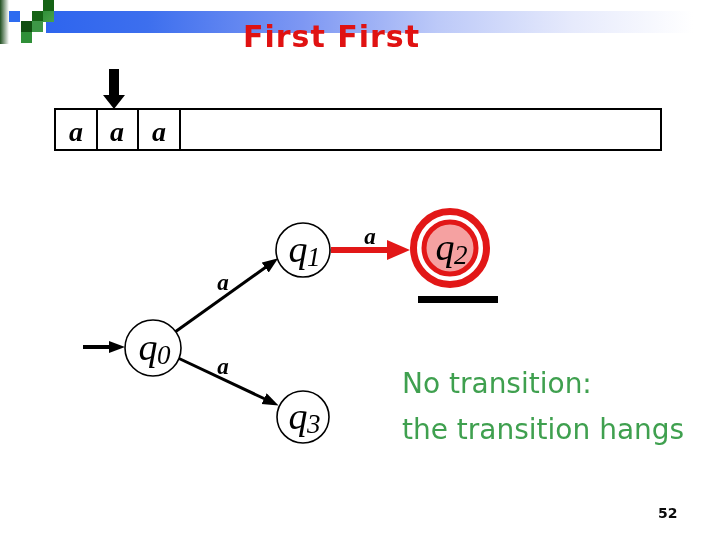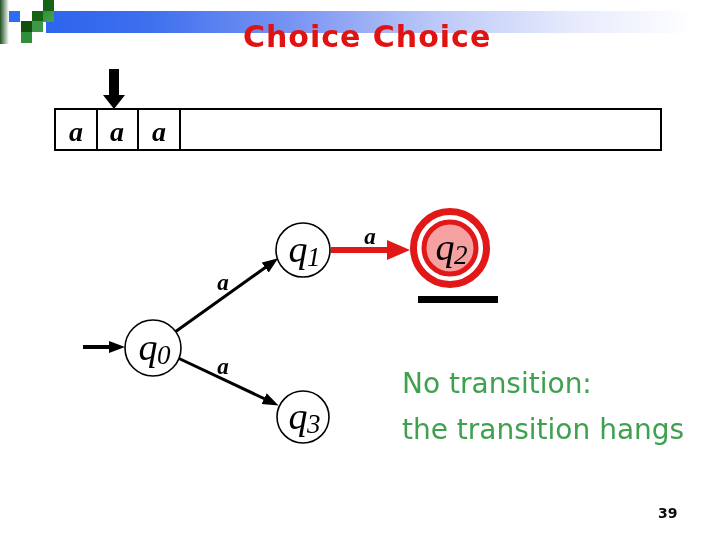--- a/index.html
+++ b/index.html
@@ -45,21 +45,21 @@
   <div class="deco-grad"></div>
   <div class="deco-bar"></div>
   <div class="sq sq-a"></div>
   <div class="sq sq-b"></div>
   <div class="sq sq-c"></div>
   <div class="sq sq-d"></div>
   <div class="sq sq-e"></div>
   <div class="sq sq-f"></div>
   <div class="sq sq-g"></div>
 
-  <div class="title">Choice Choice</div>
+  <div class="title">First First</div>
 
   <svg class="diagram" width="720" height="540" viewBox="0 0 720 540">
     <defs>
       <marker id="arrB" markerUnits="userSpaceOnUse" markerWidth="18" markerHeight="14" refX="1" refY="6" orient="auto">
         <path d="M0,0 L16,6 L0,12 z" fill="#000"></path>
       </marker>
       <marker id="arrR" markerUnits="userSpaceOnUse" markerWidth="24" markerHeight="22" refX="1" refY="10" orient="auto">
         <path d="M0,0 L23,10 L0,20 z" fill="#e21717"></path>
       </marker>
     </defs>
@@ -111,15 +111,15 @@
       <text x="298" y="429" font-size="38" text-anchor="middle" class="state-label">q</text>
       <text x="307" y="433" font-size="27" class="state-label">3</text>
     </g>
   </svg>
 
   <div class="note">
     <div>No transition:</div>
     <div>the transition hangs</div>
   </div>
 
-  <div class="pagenum">39</div>
+  <div class="pagenum">52</div>
 
 </div>
 
 </body></html>

